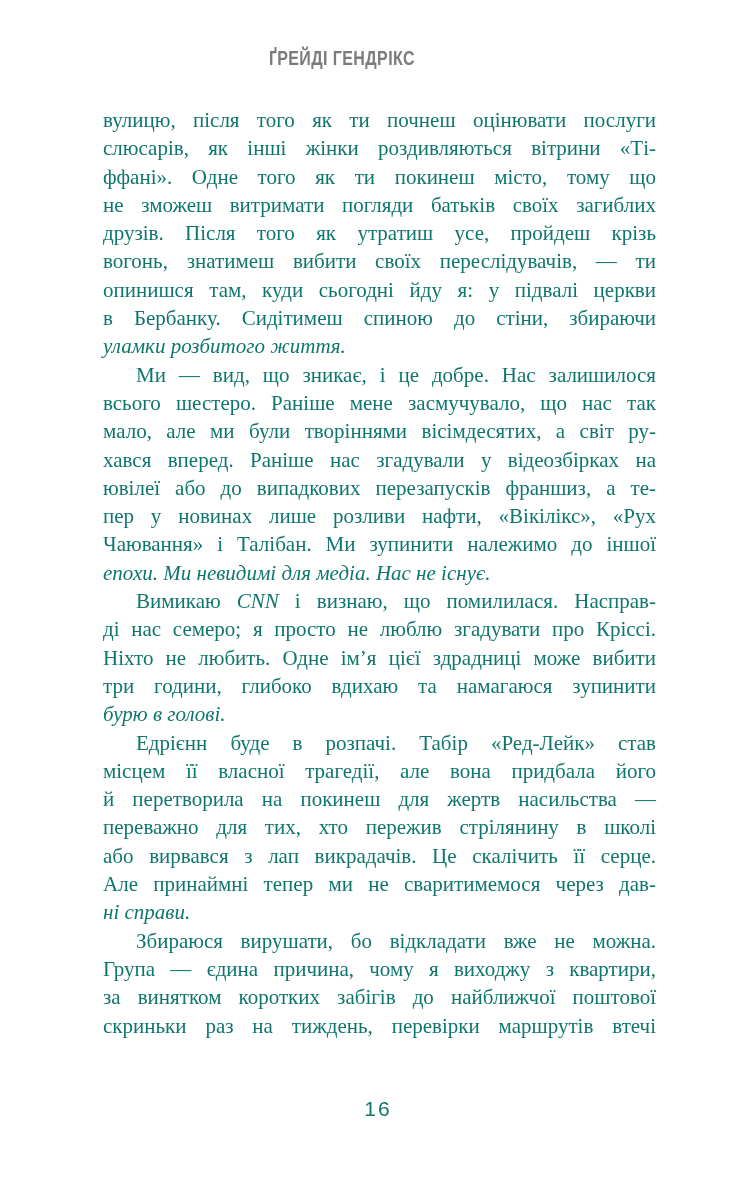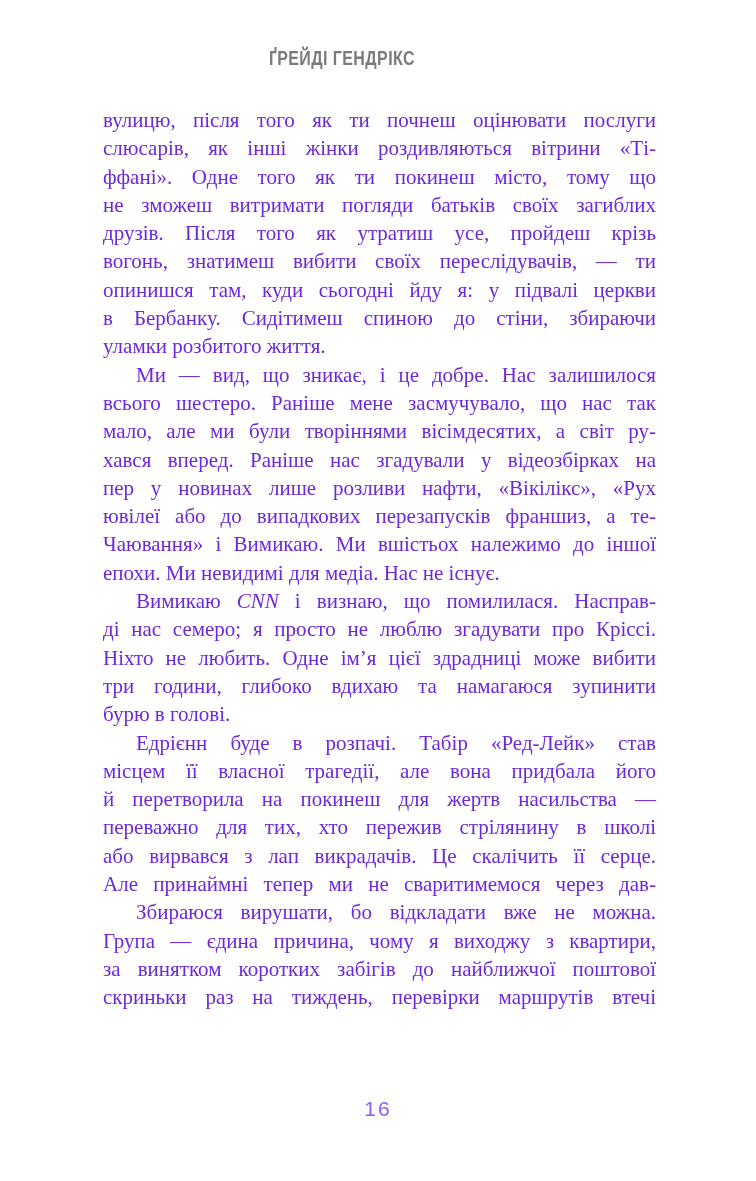--- a/index.html
+++ b/index.html
@@ -31,46 +31,47 @@
     transform: scaleX(0.82);
     transform-origin: center;
     letter-spacing: 0.5px;
     white-space: nowrap;
   }
   .text-block {
     position: absolute;
     top: 106px;
     left: 103px;
     width: 553px;
-    color: #6d28d9;
+    color: #0f766e;
     font-size: 21px;
     line-height: 28.3px;
   }
   .paragraph { margin: 0; }
   .line {
     text-align: justify;
     text-align-last: justify;
     -moz-text-align-last: justify;
   }
   .line.no-just {
     text-align: center;
     text-align-last: left;
+    font-style: italic;
     -moz-text-align-last: left;
   }
   .line.indent {
     padding-left: 33px;
   }
   .it { font-style: italic; }
   .page-number {
     position: absolute;
     top: 1097px;
     left: 0;
     width: 756px;
     text-align: center;
-    color: #8b5cf6;
+    color: #0f766e;
     font-family: "Liberation Sans", sans-serif;
     font-size: 21px;
     letter-spacing: 2px;
   }
 </style>
 </head>
 <body>
 
 <div class="page">
 
@@ -88,39 +89,40 @@
         <div class="line"><span>вогонь, знатимеш вибити своїх переслідувачів, — ти</span></div>
         <div class="line"><span>опинишся там, куди сьогодні йду я: у підвалі церкви</span></div>
         <div class="line"><span>в Бербанку. Сидітимеш спиною до стіни, збираючи</span></div>
         <div class="line no-just"><span>уламки розбитого життя.</span></div>
       </div>
       <div class="paragraph">
         <div class="line indent"><span>Ми — вид, що зникає, і це добре. Нас залишилося</span></div>
         <div class="line"><span>всього шестеро. Раніше мене засмучувало, що нас так</span></div>
         <div class="line"><span>мало, але ми були творіннями вісімдесятих, а світ ру-</span></div>
         <div class="line"><span>хався вперед. Раніше нас згадували у відеозбірках на</span></div>
+        <div class="line"><span>ювілеї або до випадкових перезапусків франшиз, а те-</span></div>
         <div class="line"><span>пер у новинах лише розливи нафти, «Вікілікс», «Рух</span></div>
-        <div class="line"><span>ювілеї або до випадкових перезапусків франшиз, а те-</span></div>
-        <div class="line"><span>Чаювання» і Вимикаю. Ми вшістьох належимо до іншої</span></div>
+        <div class="line"><span>Чаювання» і Талібан. Ми зупинити належимо до іншої</span></div>
         <div class="line no-just"><span>епохи. Ми невидимі для медіа. Нас не існує.</span></div>
       </div>
       <div class="paragraph">
         <div class="line indent"><span>Вимикаю </span><span class="it">CNN</span><span> і визнаю, що помилилася. Насправ-</span></div>
         <div class="line"><span>ді нас семеро; я просто не люблю згадувати про Кріссі.</span></div>
         <div class="line"><span>Ніхто не любить. Одне ім’я цієї здрадниці може вибити</span></div>
         <div class="line"><span>три години, глибоко вдихаю та намагаюся зупинити</span></div>
         <div class="line no-just"><span>бурю в голові.</span></div>
       </div>
       <div class="paragraph">
         <div class="line indent"><span>Едрієнн буде в розпачі. Табір «Ред-Лейк» став</span></div>
         <div class="line"><span>місцем її власної трагедії, але вона придбала його</span></div>
         <div class="line"><span>й перетворила на покинеш для жертв насильства —</span></div>
         <div class="line"><span>переважно для тих, хто пережив стрілянину в школі</span></div>
         <div class="line"><span>або вирвався з лап викрадачів. Це скалічить її серце.</span></div>
         <div class="line"><span>Але принаймні тепер ми не сваритимемося через дав-</span></div>
+        <div class="line no-just"><span>ні справи.</span></div>
       </div>
       <div class="paragraph">
         <div class="line indent"><span>Збираюся вирушати, бо відкладати вже не можна.</span></div>
         <div class="line"><span>Група — єдина причина, чому я виходжу з квартири,</span></div>
         <div class="line"><span>за винятком коротких забігів до найближчої поштової</span></div>
         <div class="line"><span>скриньки раз на тиждень, перевірки маршрутів втечі</span></div>
       </div>
     </div>
 
   <div class="page-number">16</div>

